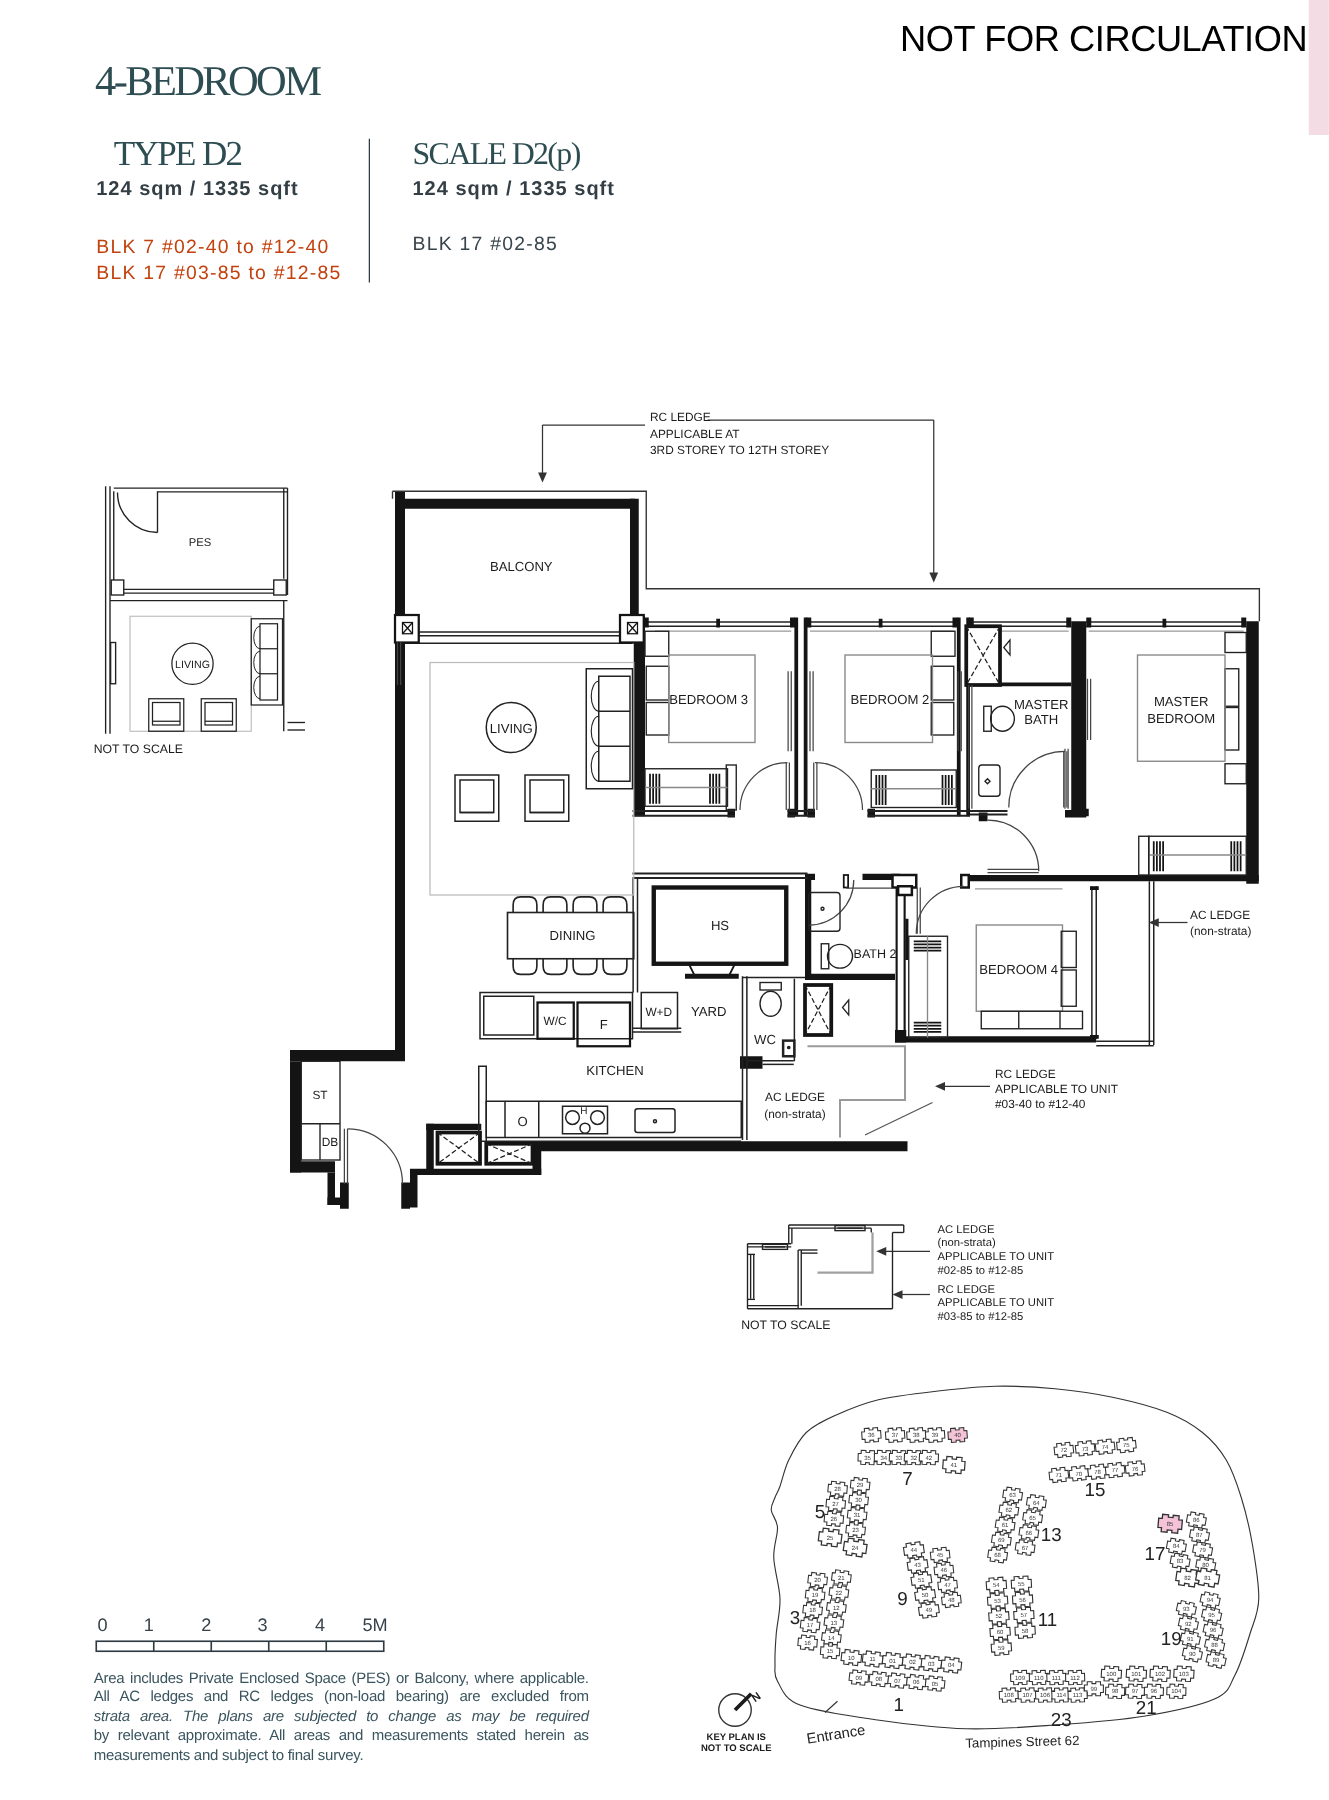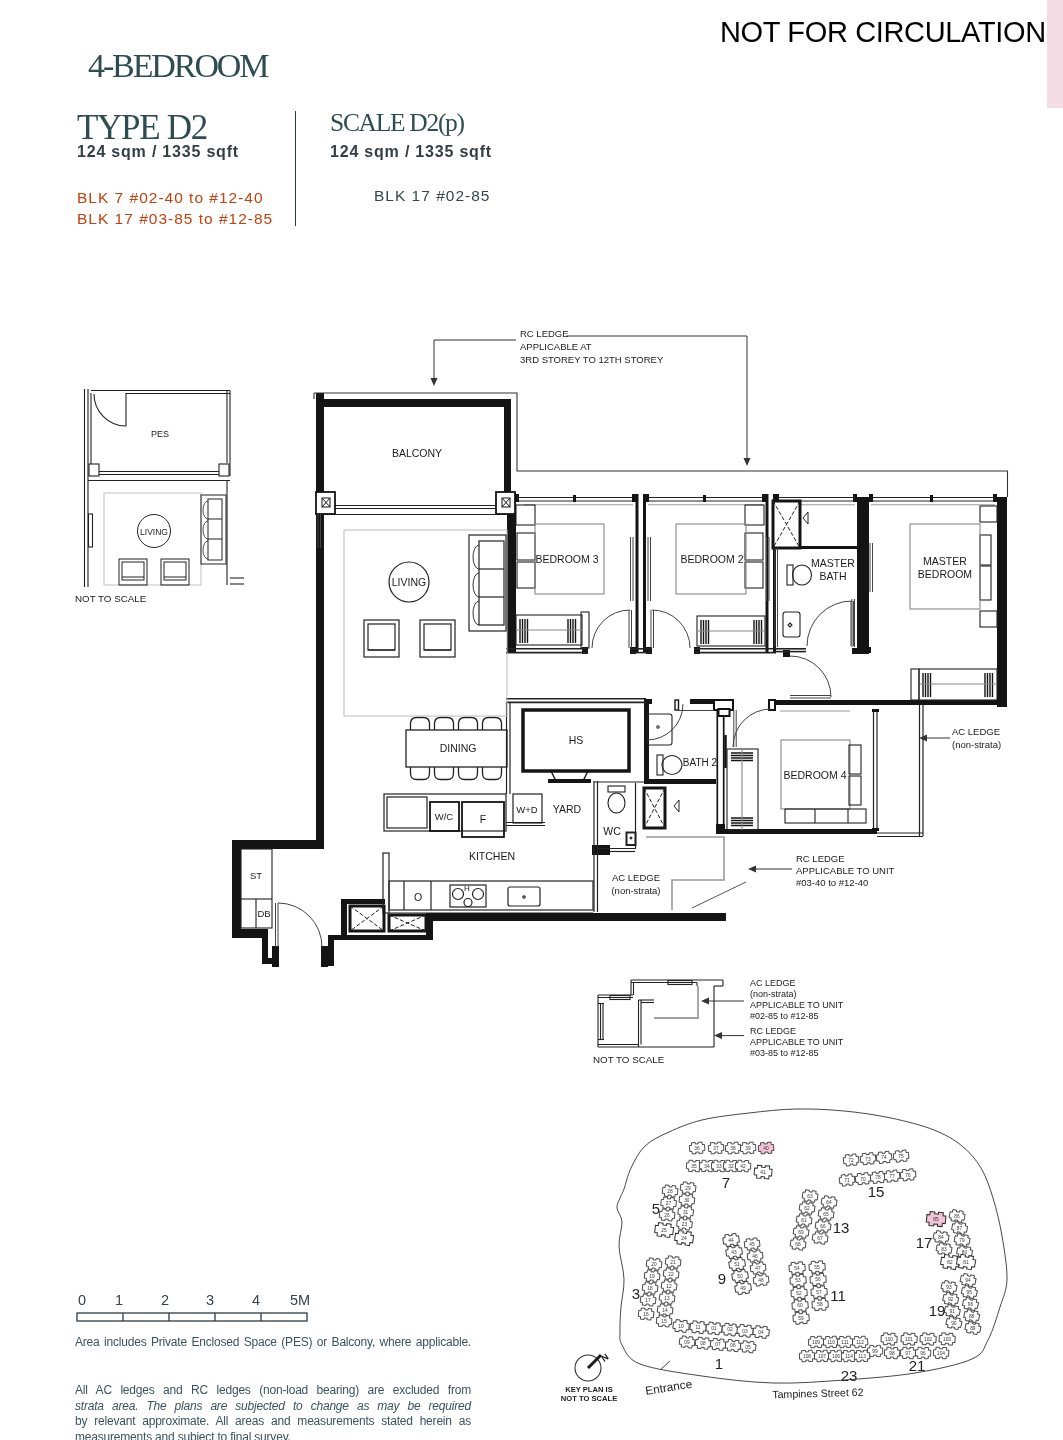--- a/index.html
+++ b/index.html
@@ -4,31 +4,31 @@
 <style>
   html,body{margin:0;padding:0;background:#fff;}
   body{width:1063px;height:1440px;position:relative;font-family:"Liberation Sans",sans-serif;overflow:hidden;}
   .abs{position:absolute;}
   .ser{font-family:"Liberation Serif",serif;color:#2e4d52;}
 </style>
 </head>
 <body>
 <div class="abs" style="left:1047px;top:0;width:16px;height:108px;background:#f3dce4;"></div>
 <div class="abs" style="left:720px;top:16px;font-size:29px;color:#000;letter-spacing:-0.35px;white-space:nowrap;">NOT FOR CIRCULATION</div>
-<div class="abs ser" style="left:76px;top:47px;font-size:34px;letter-spacing:-2.1px;margin-left:12px;">4-BEDROOM</div>
-<div class="abs ser" style="left:77px;top:108px;font-size:35px;letter-spacing:-1.3px;text-align:center;">TYPE D2</div>
+<div class="abs ser" style="left:76px;top:47px;font-size:34px;letter-spacing:-2.1px;">4-BEDROOM</div>
+<div class="abs ser" style="left:91px;top:108px;font-size:28px;letter-spacing:-1.3px;text-align:center;">TYPE D2</div>
 <div class="abs ser" style="left:330px;top:108px;font-size:25.5px;letter-spacing:-1.3px;">SCALE D2(p)</div>
 <div class="abs" style="left:77px;top:143px;font-size:16px;font-weight:bold;color:#333e45;letter-spacing:0.8px;">124 sqm / 1335 sqft</div>
 <div class="abs" style="left:330px;top:143px;font-size:16px;font-weight:bold;color:#333e45;letter-spacing:0.8px;">124 sqm / 1335 sqft</div>
 <div class="abs" style="left:295px;top:111px;width:1.4px;height:115px;background:#2e3b42;"></div>
 <div class="abs" style="left:77px;top:187px;font-size:15.5px;line-height:21.3px;color:#c2410c;letter-spacing:1.0px;">BLK 7 #02-40 to #12-40<br>BLK 17 #03-85 to #12-85</div>
-<div class="abs" style="left:330px;top:187px;font-size:15.5px;color:#38454d;letter-spacing:1.0px;margin-left:44px;">BLK 17 #02-85</div>
+<div class="abs" style="left:330px;top:187px;font-size:15.5px;color:#38454d;letter-spacing:1.0px;">BLK 17 #02-85</div>
 <div class="abs" style="left:75px;top:1335px;width:396px;font-size:12px;line-height:15.4px;color:#3a545e;letter-spacing:-0.2px;">
     <div style="text-align:justify;text-align-last:justify;">Area includes Private Enclosed Space (PES) or Balcony, where applicable.</div>
-    <div style="text-align:justify;text-align-last:justify;margin-top:33px;">All AC ledges and RC ledges (non-load bearing) are excluded from</div>
+    <div style="text-align:justify;text-align-last:justify;">All AC ledges and RC ledges (non-load bearing) are excluded from</div>
     <div style="text-align:justify;text-align-last:justify;font-style:italic;">strata area. The plans are subjected to change as may be required</div>
     <div style="text-align:justify;text-align-last:justify;">by relevant approximate. All areas and measurements stated herein as</div>
     <div>measurements and subject to final survey.</div>
   </div>
 <svg class="abs" style="left:0;top:0;" width="1063" height="1440" viewBox="0 0 1063 1440">
 
 <g fill="#37424a" font-size="14.5" text-anchor="middle">
 <text x="82" y="1305">0</text>
       <text x="119" y="1305">1</text>
       <text x="165" y="1305">2</text>

